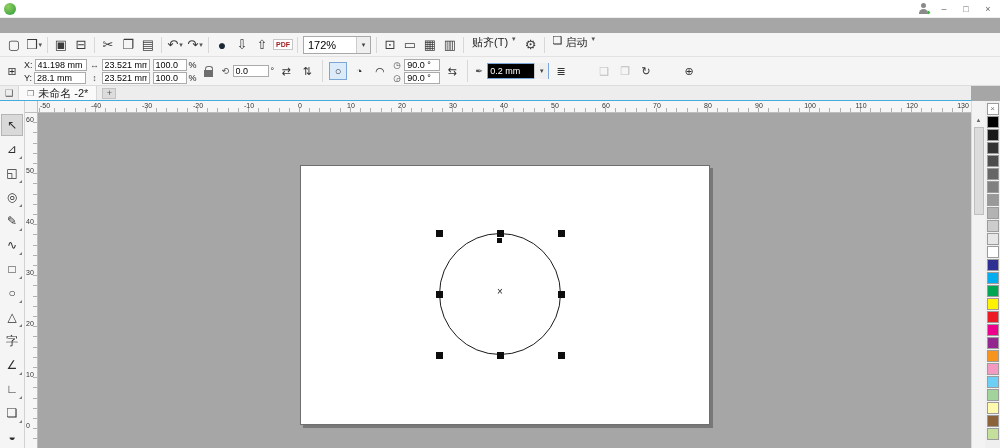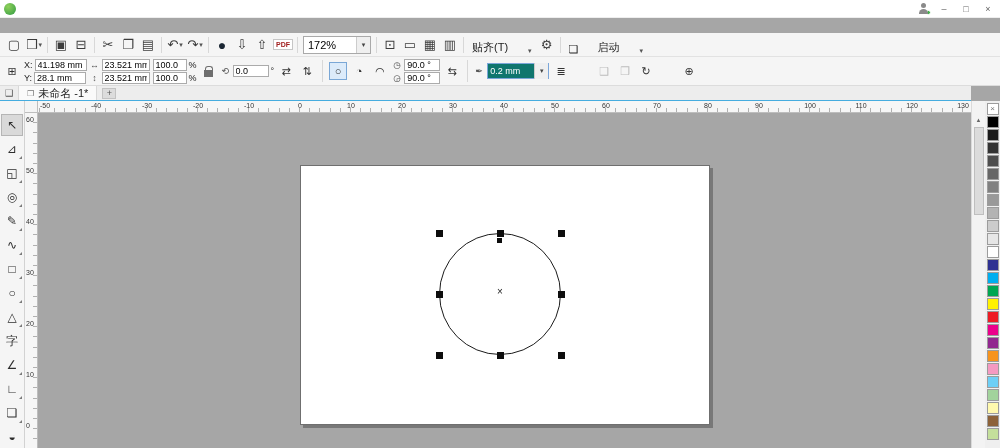--- a/index.html
+++ b/index.html
@@ -26,38 +26,38 @@
   .toolbar{position:absolute;left:0;top:33px;width:1000px;height:24px;background:#f5f5f5;display:flex;align-items:center;padding-left:4px;border-bottom:1px solid #e2e2e2}
   .tb-btn{min-width:20px;height:20px;display:flex;align-items:center;justify-content:center;font-size:13px;color:#3c3c3c;padding:0 1px}
   .tb-btn.dark .tb-glyph{color:#1b2734;font-size:14px}
   .tb-glyph{line-height:1}
   .tb-drop{font-size:7px;color:#555;margin-left:1px}
   .tb-sep{width:1px;height:16px;background:#d8d8d8;margin:0 3px;flex:0 0 auto}
   .pdf-glyph{font-size:7px;font-weight:700;color:#a01d1d;border:1px solid #c6c6c6;background:#fff;padding:1px 2px;line-height:1}
   .zoom-combo{display:flex;align-items:center;height:18px;border:1px solid #a9a9a9;background:#fff;margin:4px 2px}
   .zoom-input{width:52px;height:16px;border:none;outline:none;font-size:11px;padding:0 4px;font-family:inherit}
   .combo-arrow{width:14px;height:16px;display:flex;align-items:center;justify-content:center;font-size:7px;color:#444;border-left:1px solid #ccc;background:#efefef}
-  .snap-drop,.launch-drop{display:flex;align-items:flex-end;gap:19px;font-size:11px;color:#222;padding:0 5px;height:20px}
+  .snap-drop,.launch-drop{display:flex;align-items:flex-start;gap:3px;font-size:11px;color:#222;padding:0 5px;height:20px}
 
   
   .propbar{position:absolute;left:0;top:57px;width:1000px;height:29px;background:#f5f5f5;display:flex;align-items:center;padding-left:3px;gap:3px;border-bottom:1px solid #dcdcdc}
   .pb-stack{display:flex;flex-direction:column;gap:1px}
   .pb-row{display:flex;align-items:center;gap:2px}
   .pb-label{font-size:9px;color:#222}
   .pb-ico{font-size:9px;color:#555;width:10px;text-align:center}
   .pb-input{height:12px;font-size:9px;border:1px solid #ababab;background:#fff;padding:0 2px;font-family:inherit;outline:none}
   .w52{width:52px}.w48{width:48px}.w34{width:34px}.w36{width:36px}
   .pb-btn{width:18px;height:18px;display:flex;align-items:center;justify-content:center;font-size:11px;color:#333;position:relative}
   .pb-btn.active{border:1px solid #7aa7d6;background:#dcebfa}
   .pb-btn.disabled{color:#bdbdbd}
   .pb-sep{width:1px;height:22px;background:#d8d8d8;margin:0 3px}
   .lockshape{position:relative;width:9px;height:7px;background:#6e6e6e;margin-top:4px}
   .lockshape::before{content:"";position:absolute;top:-4px;left:1px;width:6px;height:4px;border:1.5px solid #6e6e6e;border-bottom:none;border-radius:3px 3px 0 0}
   .sel-combo{display:flex;align-items:center;height:16px;border:1px solid #7ba6d9;background:#fff}
-  .sel-input{width:46px;height:14px;border:none;outline:none;font-size:9px;padding:0 2px;background:#0f766e;color:#fff;font-family:inherit}
+  .sel-input{width:46px;height:14px;border:none;outline:none;font-size:9px;padding:0 2px;background:#000000;color:#fff;font-family:inherit}
   .mlg{margin-left:22px}
 
   
   .tabrow{position:absolute;left:0;top:86px;width:971px;height:15px;background:#ededed;display:flex;align-items:center;border-bottom:1px solid #45acdf}
   .home-btn{width:18px;text-align:center;font-size:9px;color:#555}
   .doc-tab{display:flex;align-items:center;gap:4px;height:100%;padding:0 8px;background:#fafafa;border-left:1px solid #d8d8d8;border-right:1px solid #d8d8d8;font-size:11px;color:#222}
   .tab-icon{font-size:8px;color:#777}
   .newpage-btn{width:14px;height:11px;margin-left:5px;background:#dcdcdc;border:1px solid #c2c2c2;display:flex;align-items:center;justify-content:center;font-size:9px;color:#555;line-height:1}
 
   
@@ -284,21 +284,21 @@
       </div>
     <div class="pb-btn mlg">
         <span>⊕</span>
       </div>
   </div>
 
   <div class="tabrow">
     <span class="home-btn">❑</span>
     <div class="doc-tab">
       <span class="tab-icon">❒</span>
-      <span>未命名 -1*</span>
+      <span>未命名 -2*</span>
     </div>
     <span class="newpage-btn">+</span>
   </div>
 
   <div class="ruler-corner"></div>
   <div class="h-ruler">
       <span class="h-label" style="left: 7px;">-50</span>
       <span class="h-label" style="left: 58px;">-40</span>
       <span class="h-label" style="left: 109px;">-30</span>
       <span class="h-label" style="left: 160px;">-20</span>

